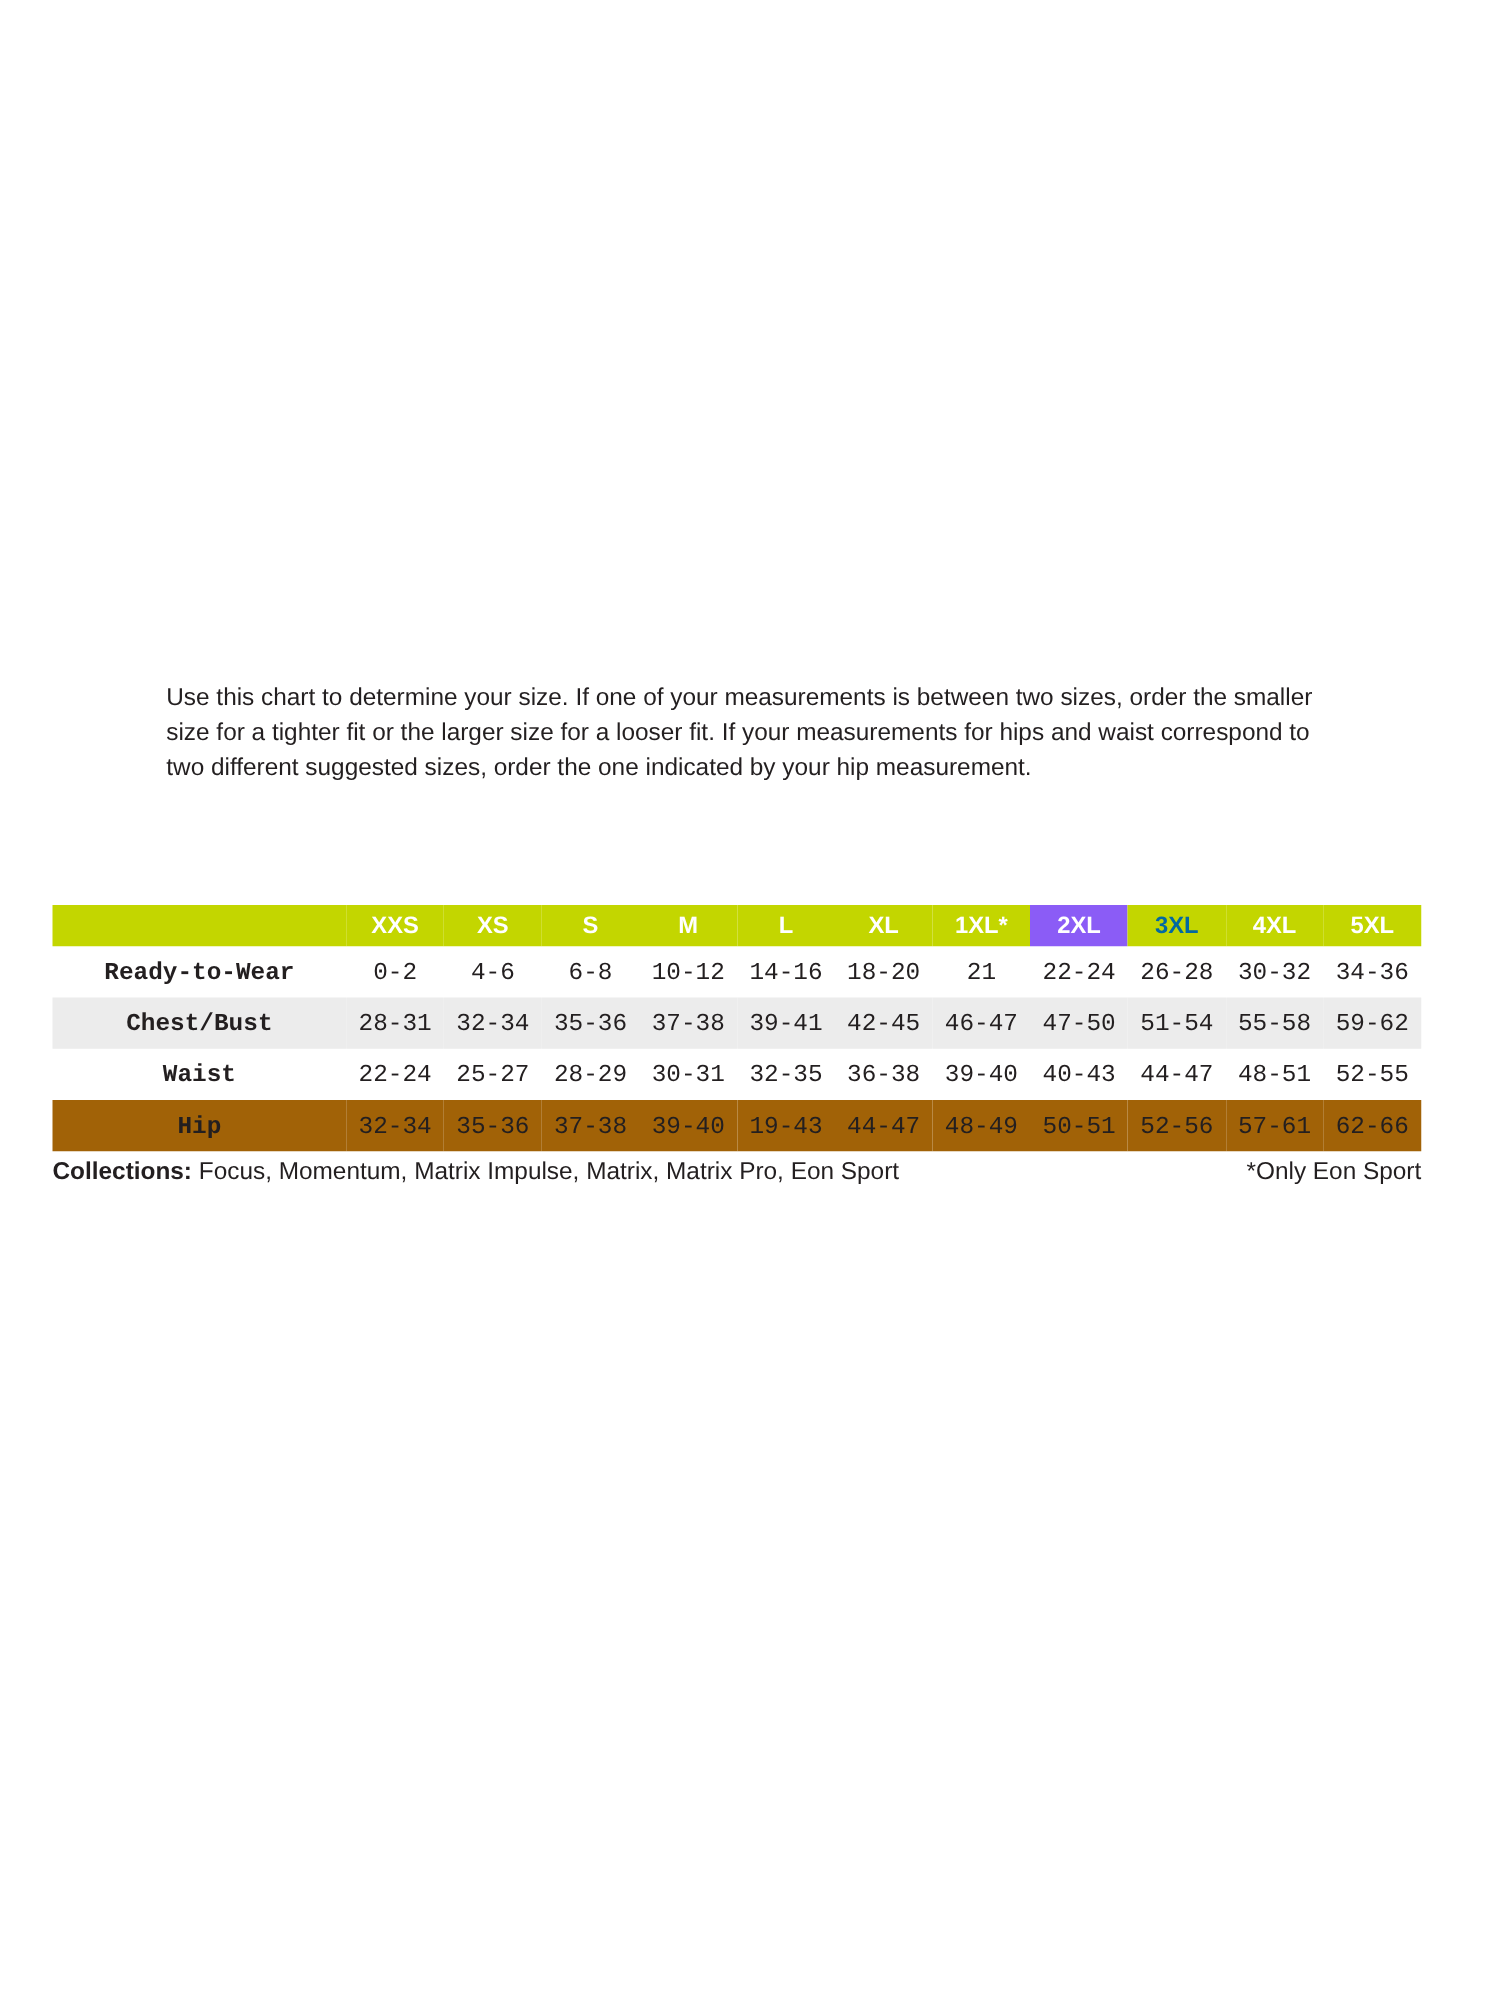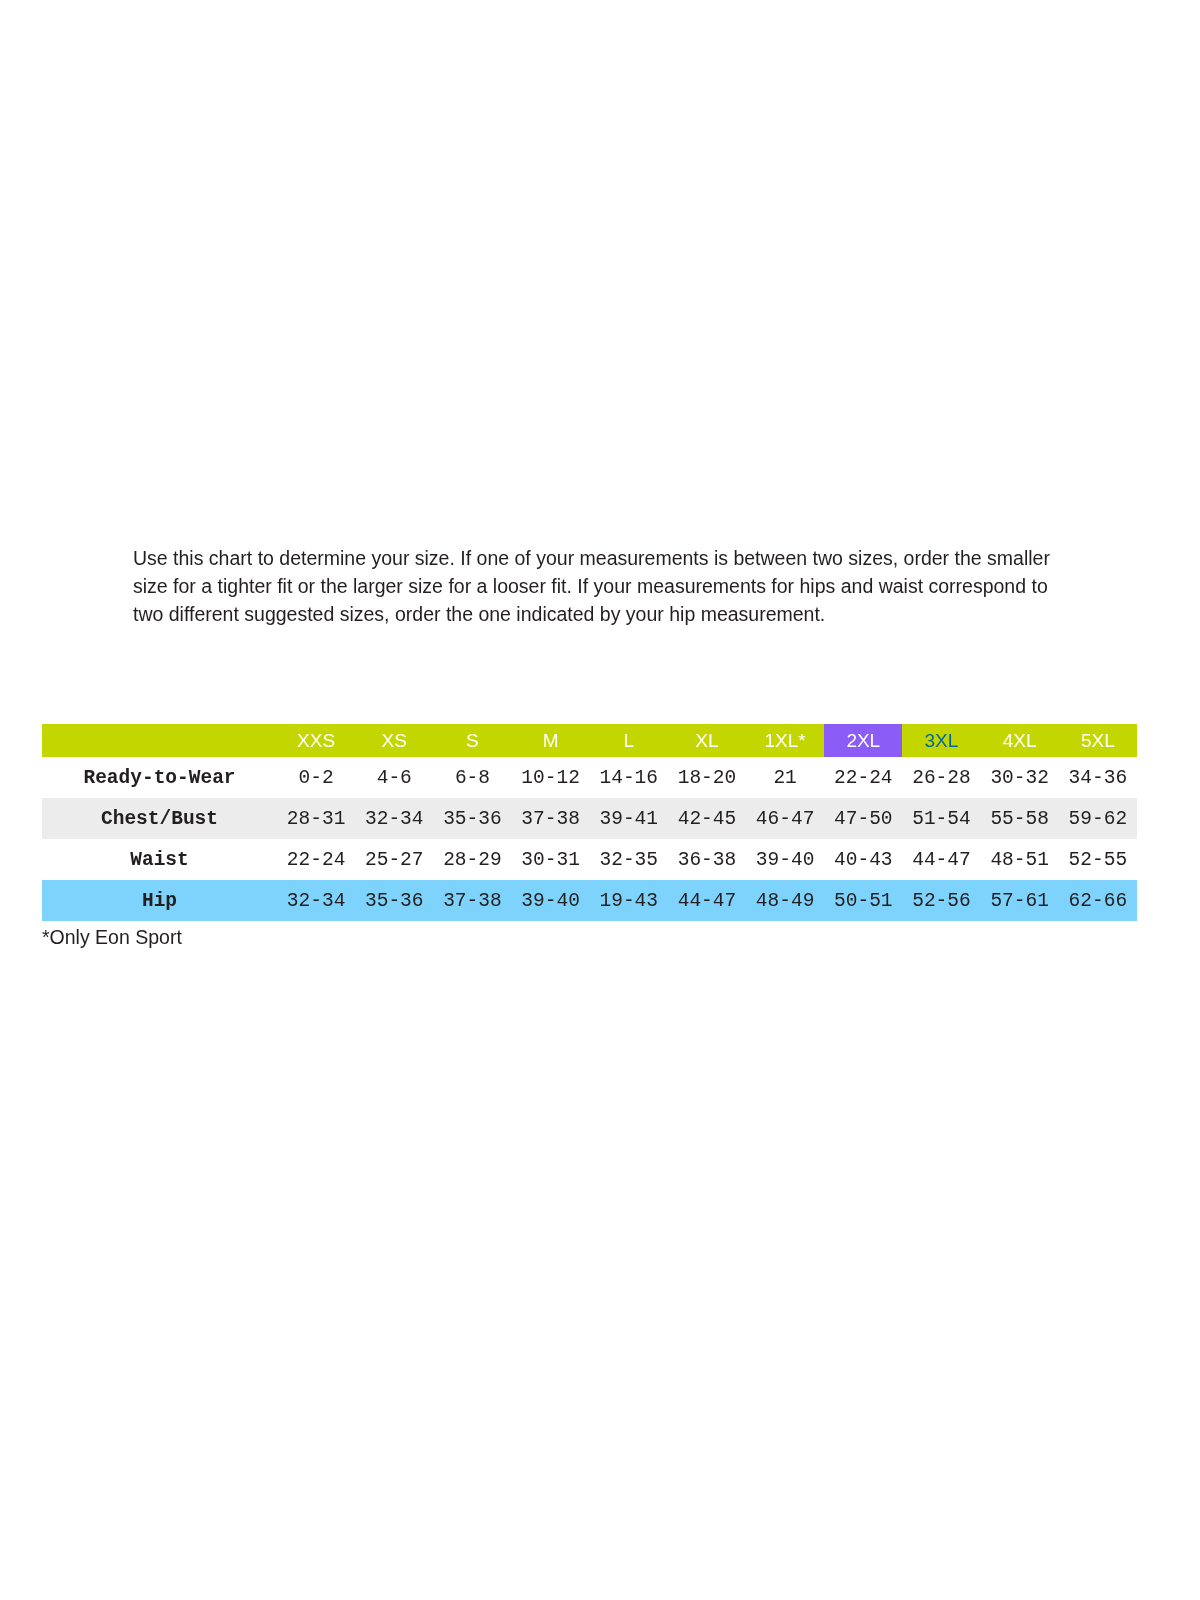--- a/index.html
+++ b/index.html
@@ -58,21 +58,21 @@
     width: 1095px;
   }
   table.size-table {
     border-collapse: collapse;
     width: 100%;
     table-layout: fixed;
   }
   table.size-table thead th {
     height: 33px;
     font-size: 19px;
-    font-weight: 400;
+    font-weight: 700;
     text-align: center;
     vertical-align: middle;
     padding: 0;
   }
   table.size-table th.label-col {
     width: 235px;
   }
   table.size-table tbody td {
     height: 41px;
     font-size: 19.5px;
@@ -167,35 +167,36 @@
             <td>28-29</td>
             <td>30-31</td>
             <td>32-35</td>
             <td>36-38</td>
             <td>39-40</td>
             <td>40-43</td>
             <td>44-47</td>
             <td>48-51</td>
             <td>52-55</td>
           </tr>
-          <tr class="alt-row" style="background: #7dd3fc;">
+          <tr class="alt-row" style="background: #a16207;">
             <td class="row-label">Hip</td>
             <td>32-34</td>
             <td>35-36</td>
             <td>37-38</td>
             <td>39-40</td>
             <td>19-43</td>
             <td>44-47</td>
             <td>48-49</td>
             <td>50-51</td>
             <td>52-56</td>
             <td>57-61</td>
             <td>62-66</td>
           </tr>
         </tbody>
     </table>
   </div>
 
   <div class="footer-row">
+    <p><span class="collections-label">Collections:</span><span> Focus, Momentum, Matrix Impulse, Matrix, Matrix Pro, Eon Sport</span></p>
     <p>*Only Eon Sport</p>
   </div>
 
 </div>
 
 </body></html>

